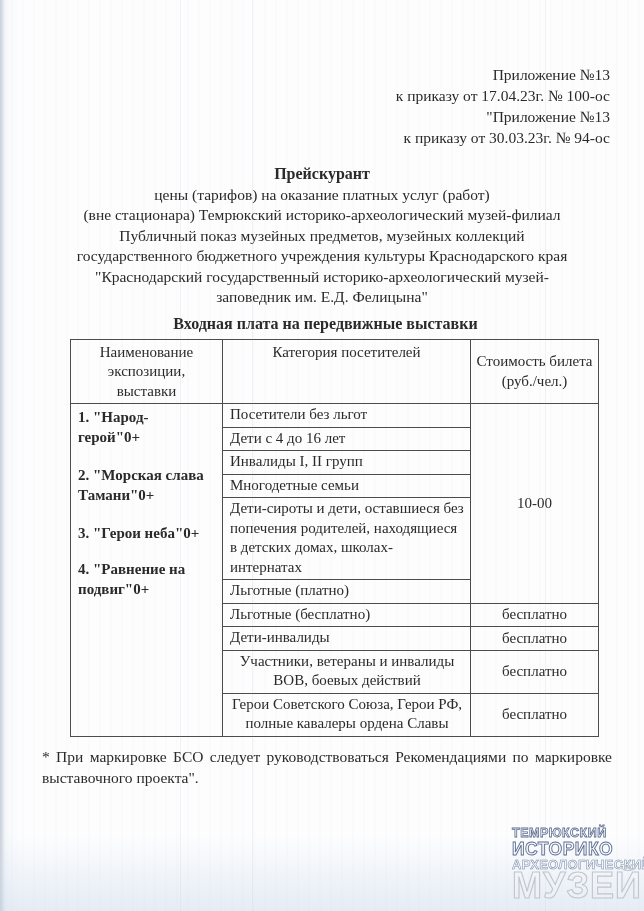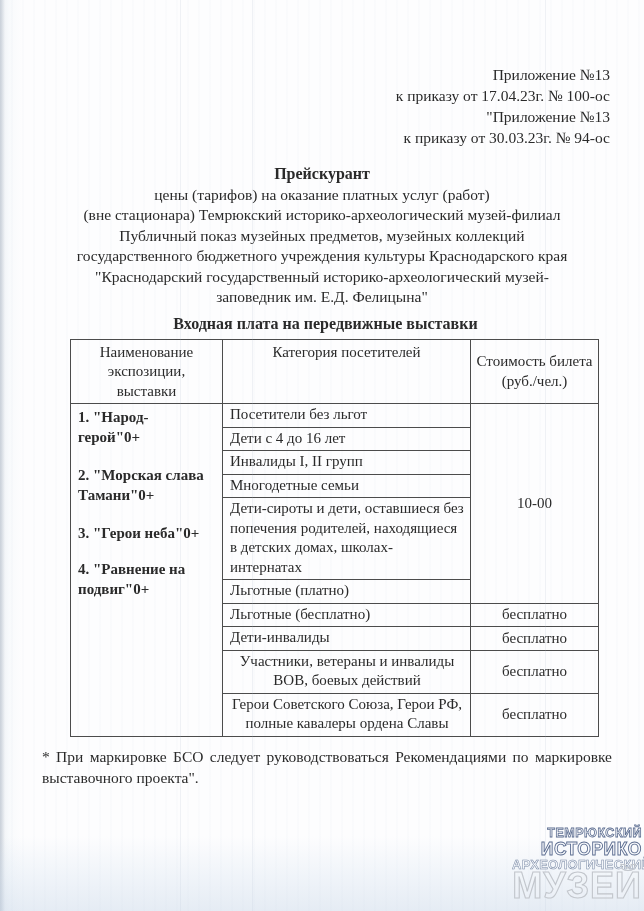--- a/index.html
+++ b/index.html
@@ -85,21 +85,21 @@
   .footnote {
     margin: 9px 32px 0 42px;
     font-size: 15.5px;
     line-height: 21px;
     text-align: justify;
   }
   .logo-stamp {
     position: absolute;
     right: 2px; bottom: 10px;
     width: 130px;
-    text-align: right;
+    text-align: left;
     font-family: "Liberation Sans", "DejaVu Sans", sans-serif;
     font-weight: bold;
   }
   .logo-l1 { font-size: 12.5px; line-height: 14px; letter-spacing: 0.5px; color: var(--logo-blue, #5d6e91); }
   .logo-l2 { font-size: 17.5px; line-height: 19px; letter-spacing: 0.5px; color: var(--logo-blue, #5d6e91); }
   .logo-l3 { font-size: 13px;  line-height: 11px; letter-spacing: 0.3px; color: var(--logo-blue-light, #7787a3); }
   .logo-l4 { font-size: 36px;   line-height: 31px; letter-spacing: 1px;   color: var(--logo-gray, #c2c6cc); }
   @supports (-webkit-text-stroke: 1px black) {
     .logo-l1 { color: rgba(255,255,255,0.1); -webkit-text-stroke: 0.8px var(--logo-blue, #5d6e91); }
     .logo-l2 { color: rgba(255,255,255,0.1); -webkit-text-stroke: 0.9px var(--logo-blue, #5d6e91); }

